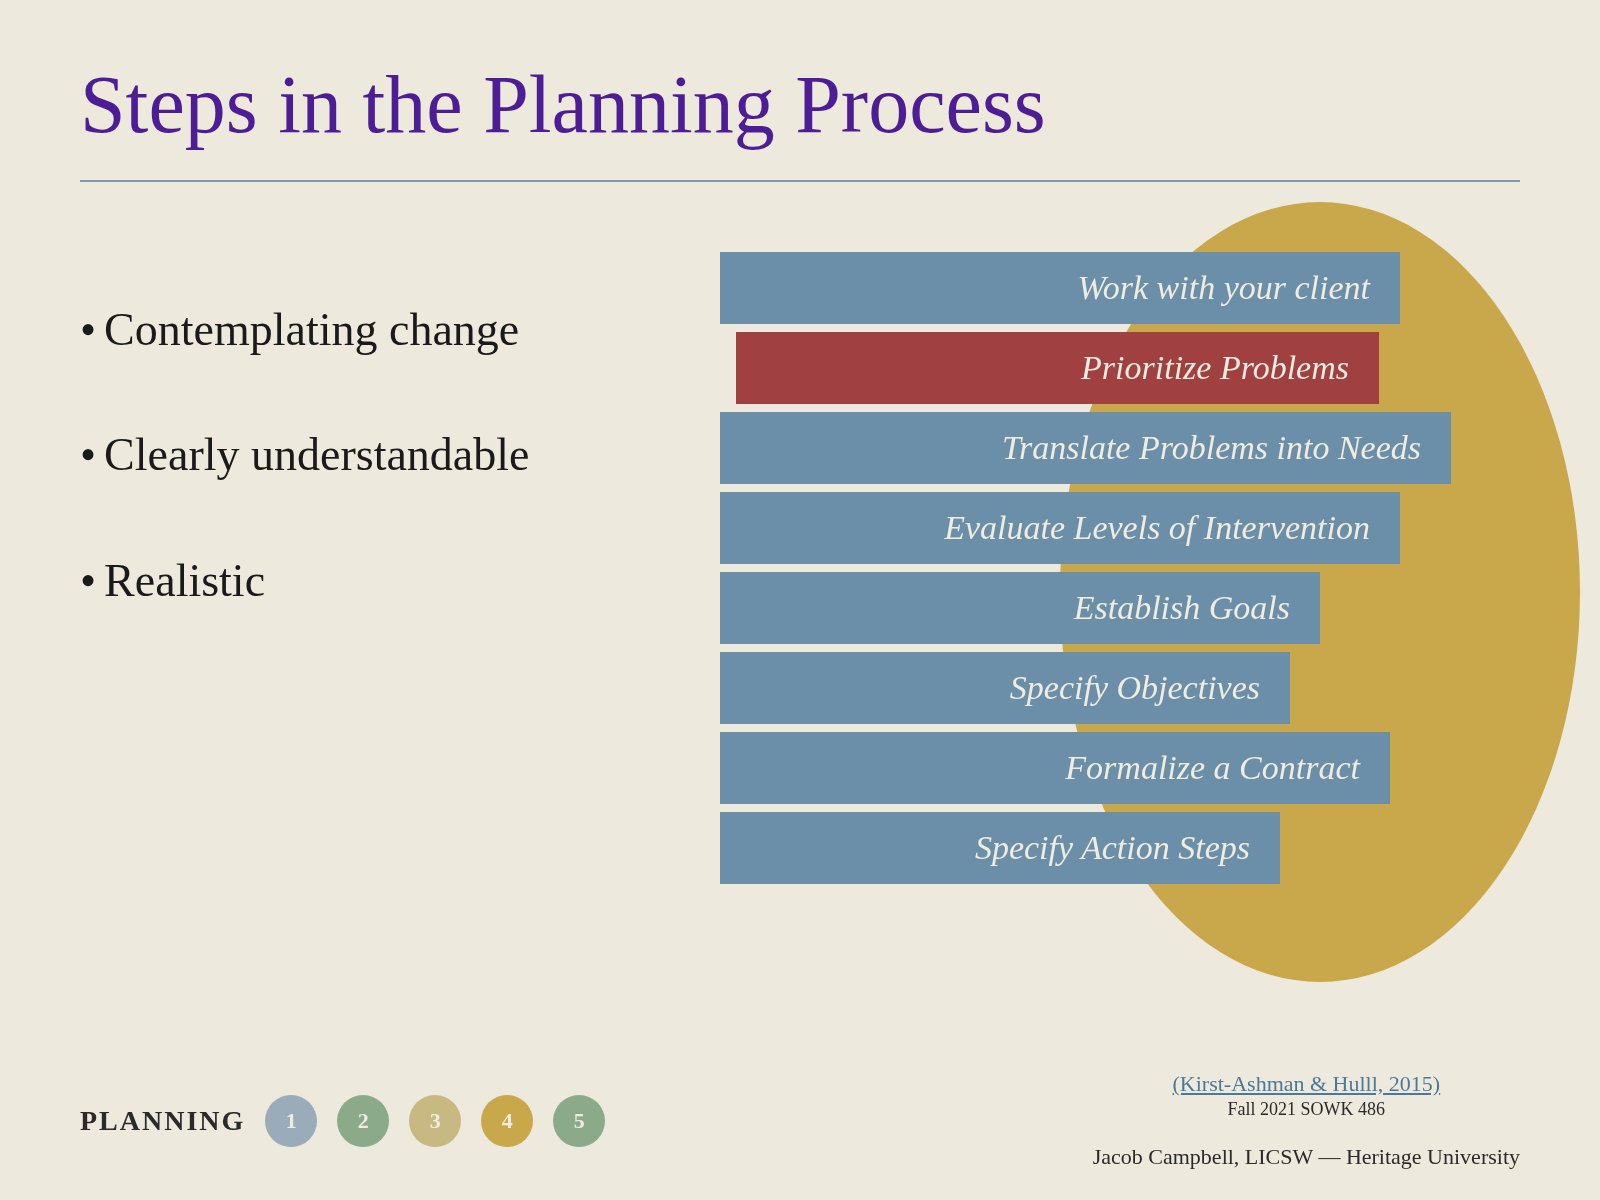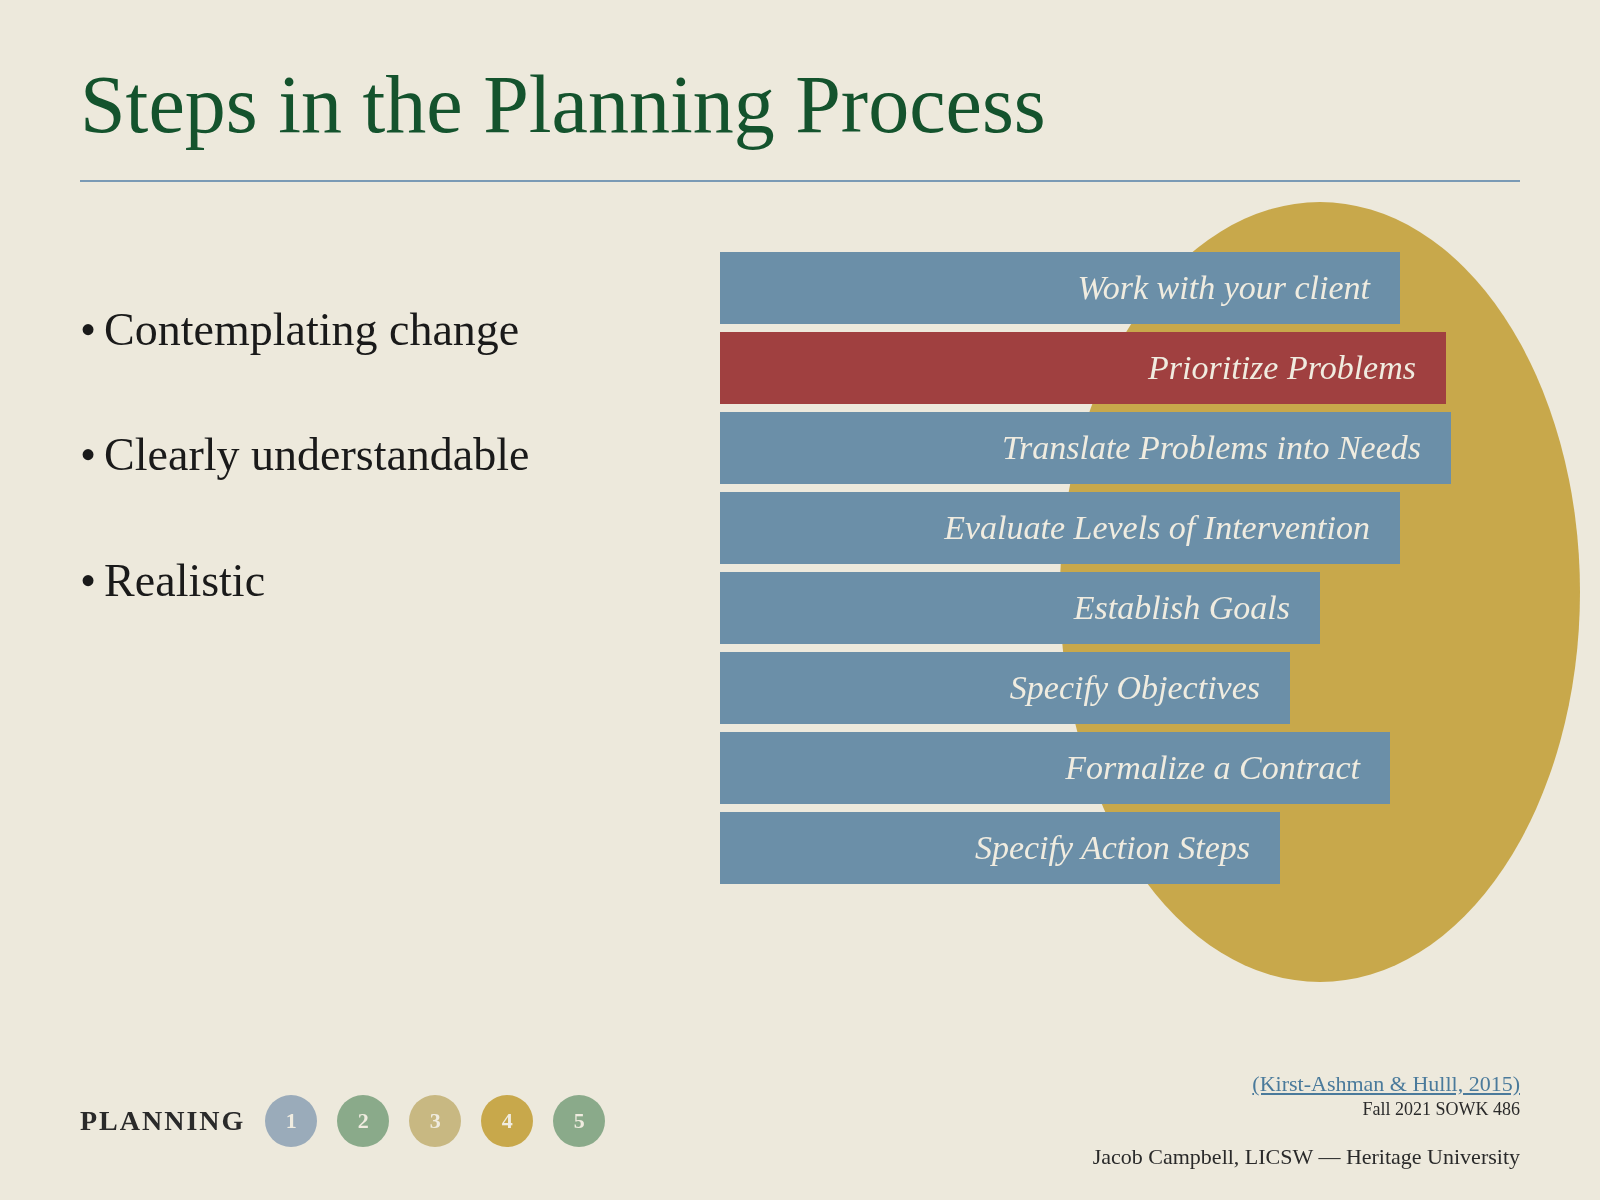--- a/index.html
+++ b/index.html
@@ -17,21 +17,21 @@
       width: 1600px;
       height: 1200px;
       background-color: #ede9dc;
       position: relative;
       padding: 60px 80px 40px 80px;
     }
 
     
     .title {
       font-size: 82px;
-      color: #14532d;
+      color: #4c1d95;
       font-family: Georgia, serif;
       font-weight: normal;
       margin-bottom: 30px;
       line-height: 1.1;
     }
 
     
     .divider {
       border: none;
       border-top: 2px solid #7a9ab5;
@@ -109,21 +109,21 @@
     .bar-blue {
       background-color: #6b8fa8;
     }
 
     .bar-red {
       background-color: #a04040;
     }
 
     
     .bar-1 { width: 680px; }
-    .bar-2 { width: 726px; }
+    .bar-2 { width: 643px; margin-left: 16px; }
     .bar-3 { width: 731px; }
     .bar-4 { width: 680px; }
     .bar-5 { width: 600px; }
     .bar-6 { width: 570px; }
     .bar-7 { width: 560px; }
     .bar-8 { width: 670px; }
 
     
     .footer {
       position: absolute;
@@ -163,21 +163,21 @@
     }
 
     .circle-gray { background-color: #9aabba; }
     .circle-sage { background-color: #8aaa8a; }
     .circle-tan  { background-color: #c8b882; }
     .circle-gold { background-color: #c8a84b; }
     .circle-dk   { background-color: #8aaa8a; }
 
     .footer-right {
       margin-left: auto;
-      text-align: right;
+      text-align: center;
     }
 
     .citation {
       font-size: 22px;
       color: #4a7a9b;
       text-decoration: underline;
       font-family: Georgia, serif;
     }
 
     .footer-info {

